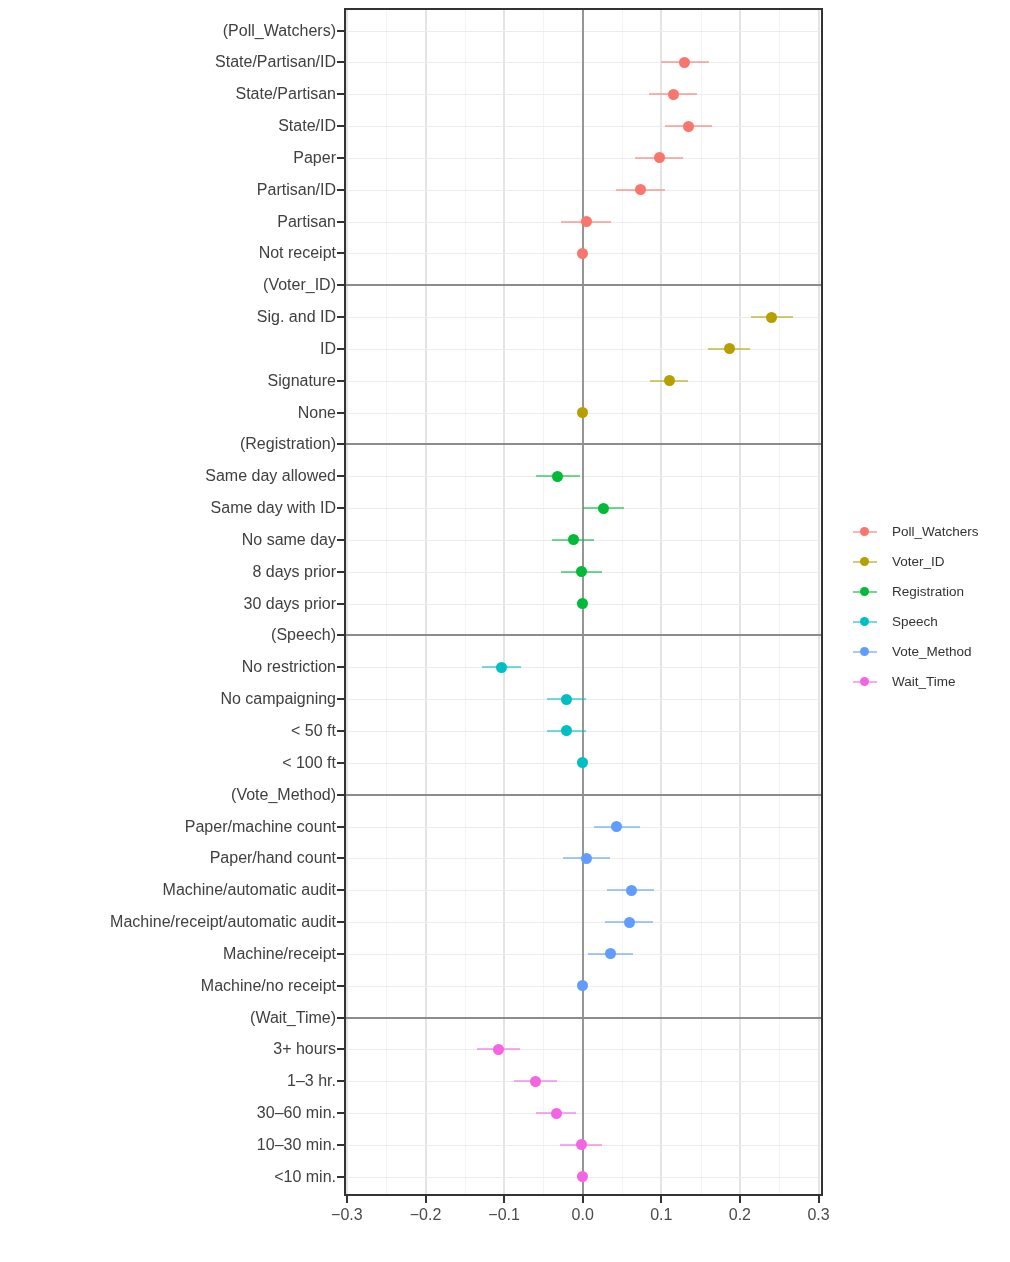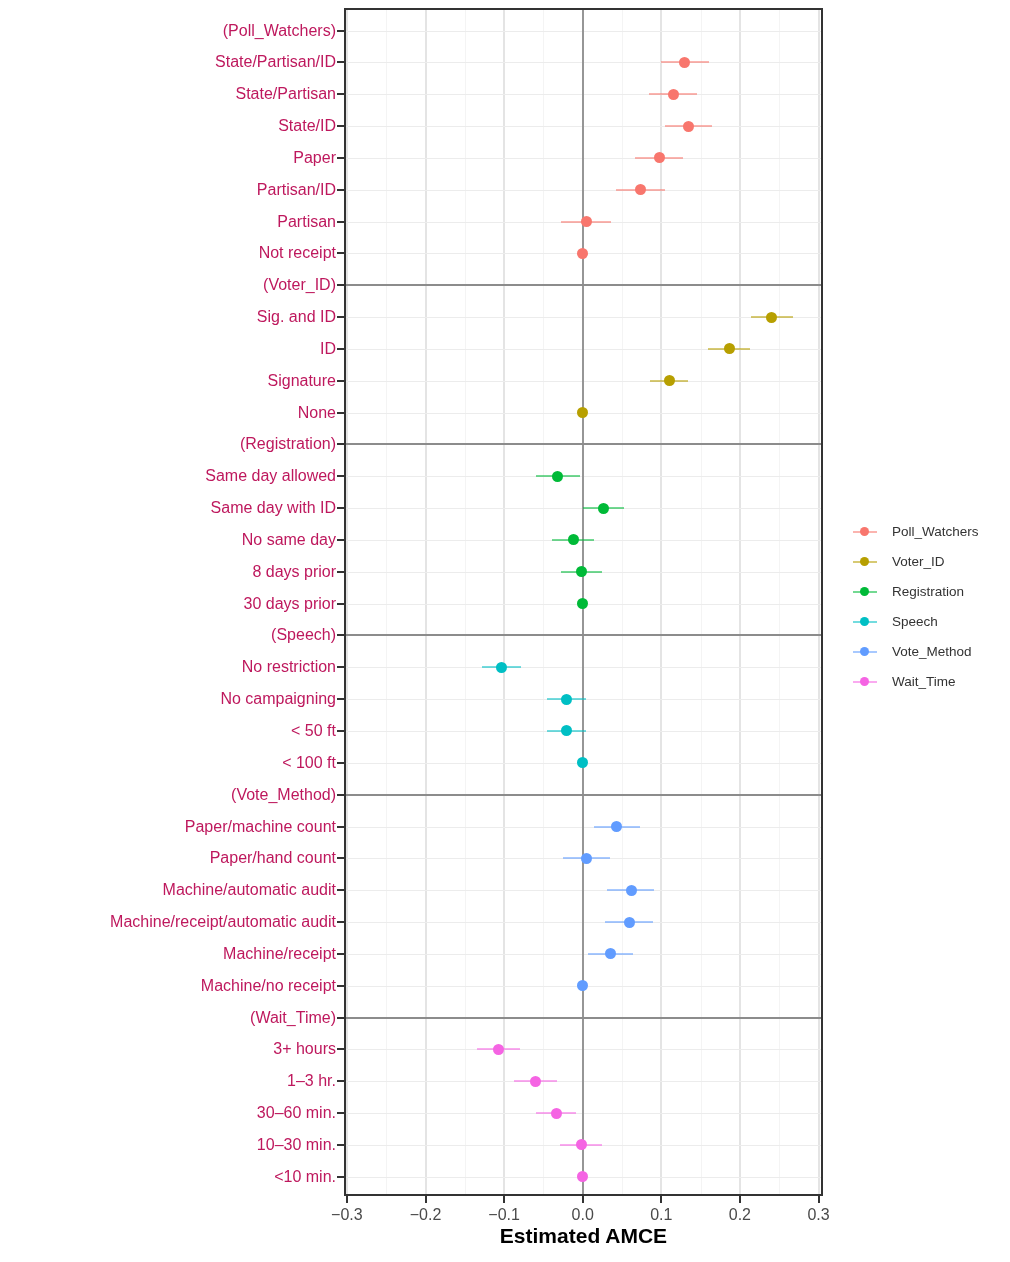--- a/index.html
+++ b/index.html
@@ -13,21 +13,21 @@
   }
   .gl-major{position:absolute;top:0;bottom:0;width:2px;background:#e4e4e4;}
   .gl-minor{position:absolute;top:0;bottom:0;width:1px;background:#f4f4f4;}
   .gl-row{position:absolute;left:0;right:0;height:1px;background:#ececec;}
   .zero-line{position:absolute;top:0;bottom:0;width:2px;background:#969696;}
   .separator{position:absolute;left:0;right:0;height:2px;background:#8c8c8c;}
   .ci{position:absolute;height:2px;opacity:0.55;}
   .pt{position:absolute;width:11px;height:11px;border-radius:50%;}
   .ylab{
     position:absolute;left:0;width:336px;text-align:right;
-    font-size:16px;color:#be185d;line-height:20px;white-space:nowrap;
+    font-size:16px;color:#404040;line-height:20px;white-space:nowrap;
   }
   .ytick{position:absolute;width:7px;height:2px;background:#333333;left:337px;}
   .xtick{position:absolute;width:2px;height:7px;background:#333333;top:1196px;}
   .xlab{
     position:absolute;width:70px;text-align:center;top:1206px;
     font-size:16px;color:#4a4a4a;
   }
   #x-title{
     position:absolute;left:344px;width:479px;top:1224px;text-align:center;
     font-size:21px;font-weight:bold;color:#000000;
@@ -243,21 +243,20 @@
       <div class="xlab" style="left: 469.1px;">−0.1</div>
       <div class="xtick" style="left: 581.7px;"></div>
       <div class="xlab" style="left: 547.7px;">0.0</div>
       <div class="xtick" style="left: 660.3px;"></div>
       <div class="xlab" style="left: 626.3px;">0.1</div>
       <div class="xtick" style="left: 738.9px;"></div>
       <div class="xlab" style="left: 704.9px;">0.2</div>
       <div class="xtick" style="left: 817.5px;"></div>
       <div class="xlab" style="left: 783.5px;">0.3</div>
     </div>
-  <div id="x-title">Estimated AMCE</div>
   <div id="legend">
       <div class="legend-item">
         <div class="legend-key" style="background: rgb(248, 118, 109);"></div>
         <div class="legend-dot" style="background: rgb(248, 118, 109);"></div>
         <div class="legend-label">Poll_Watchers</div>
       </div>
       <div class="legend-item">
         <div class="legend-key" style="background: rgb(183, 159, 0);"></div>
         <div class="legend-dot" style="background: rgb(183, 159, 0);"></div>
         <div class="legend-label">Voter_ID</div>

